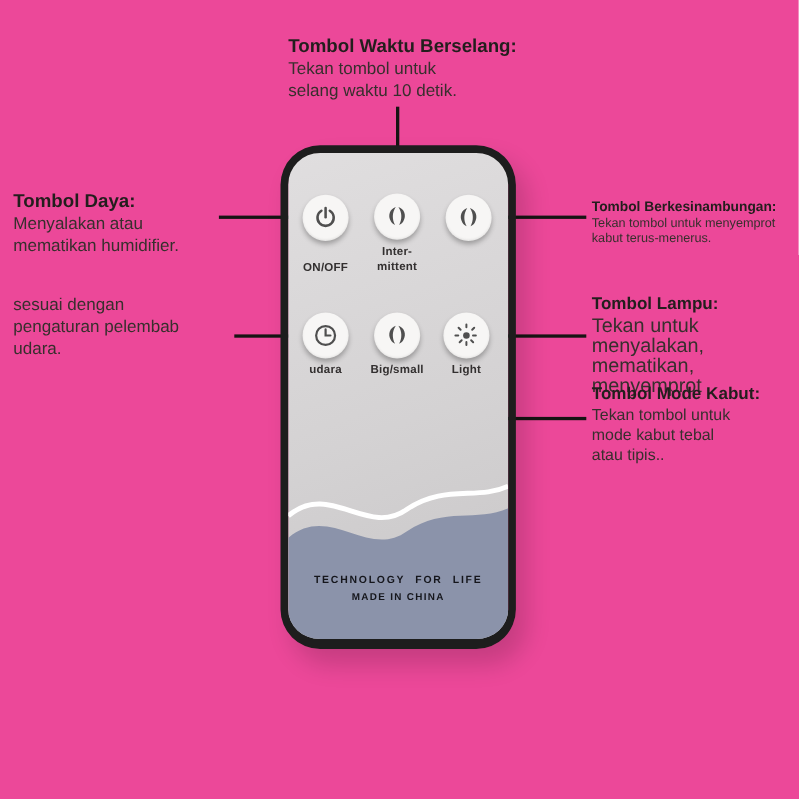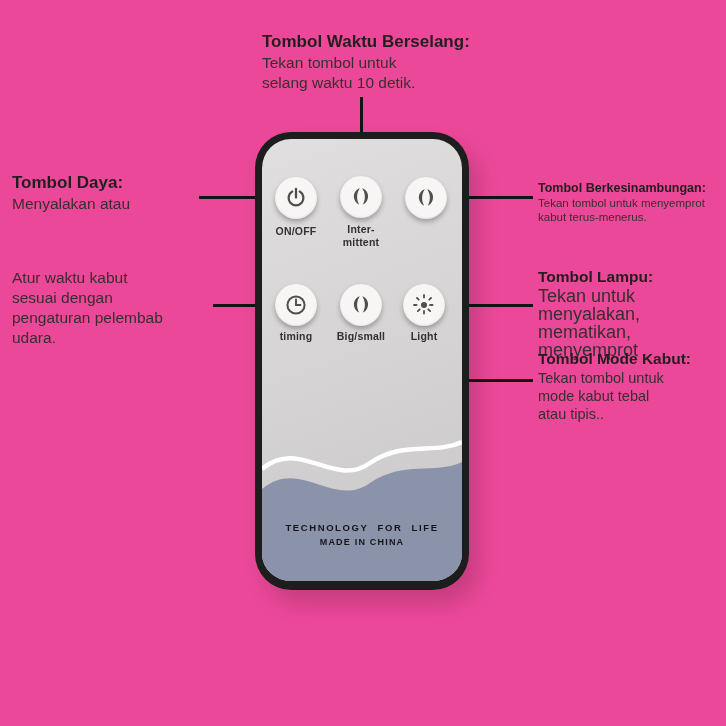--- a/index.html
+++ b/index.html
@@ -71,24 +71,24 @@
 
   <div class="ann ann-top">
     <div class="ann-title">Tombol Waktu Berselang:</div>
     <div class="ann-line">Tekan tombol untuk</div>
     <div class="ann-line">selang waktu 10 detik.</div>
   </div>
 
   <div class="ann ann-power">
     <div class="ann-title">Tombol Daya:</div>
     <div class="ann-line">Menyalakan atau</div>
+    <div class="ann-line">mematikan humidifier.</div>
   </div>
 
   <div class="ann ann-timing">
-    <div class="ann-line">Atur waktu kabut</div>
     <div class="ann-line">sesuai dengan</div>
     <div class="ann-line">pengaturan pelembab</div>
     <div class="ann-line">udara.</div>
   </div>
 
   <div class="ann ann-continuous">
     <div class="ann-title">Tombol Berkesinambungan:</div>
     <div class="ann-line">Tekan tombol untuk menyemprot</div>
     <div class="ann-line">kabut terus-menerus.</div>
   </div>
@@ -134,21 +134,21 @@
     </div>
     <div class="btn" style="left:143px;top:38px;">
       <span>
         <svg viewBox="0 0 24 24" width="24" height="24">
           <path d="M10.8 3.2C5.4 4.8 3.2 11 6.3 16.2c.9 1.5 2.2 2.7 3.9 3.4C7.4 14.6 7.3 8.4 10.8 3.2z" fill="#4f4f4f"></path>
           <path d="M13.2 3.2c5.4 1.6 7.6 7.8 4.5 13-.9 1.5-2.2 2.7-3.9 3.4 2.8-5 2.9-11.2-.6-16.4z" fill="#4f4f4f"></path>
         </svg>
       </span>
     </div>
 
-    <div class="btn-label" style="left:-8px;top:86px;">
+    <div class="btn-label" style="left:-8px;top:98px;">
       <div>ON/OFF</div>
     </div>
     <div class="btn-label" style="left:57px;top:84px;">
       <div>Inter-</div>
       <div>mittent</div>
     </div>
 
     <div class="btn" style="left:13px;top:145px;">
       <span>
         <svg viewBox="0 0 24 24" width="24" height="24">
@@ -170,21 +170,21 @@
         <svg viewBox="0 0 24 24" width="24" height="24">
           <circle cx="12" cy="12" r="3" fill="#4f4f4f"></circle>
           <g stroke="#4f4f4f" stroke-width="1.8" stroke-linecap="round" stroke-dasharray="2.6 1.6">
             <path d="M12 2v4M12 18v4M2 12h4M18 12h4M4.9 4.9l2.8 2.8M16.3 16.3l2.8 2.8M19.1 4.9l-2.8 2.8M7.7 16.3l-2.8 2.8"></path>
           </g>
         </svg>
       </span>
     </div>
 
     <div class="btn-label" style="left:-8px;top:191px;">
-      <div>timing</div>
+      <div>udara</div>
     </div>
     <div class="btn-label" style="left:57px;top:191px;">
       <div>Big/small</div>
     </div>
     <div class="btn-label" style="left:120px;top:191px;">
       <div>Light</div>
     </div>
 
     <svg class="wave-svg" viewBox="0 0 200 150" preserveAspectRatio="none">
       <path d="M0 38 C 38 6, 72 58, 108 32 C 142 9, 172 24, 200 11" stroke="#ffffff" stroke-width="4.5" fill="none"></path>

